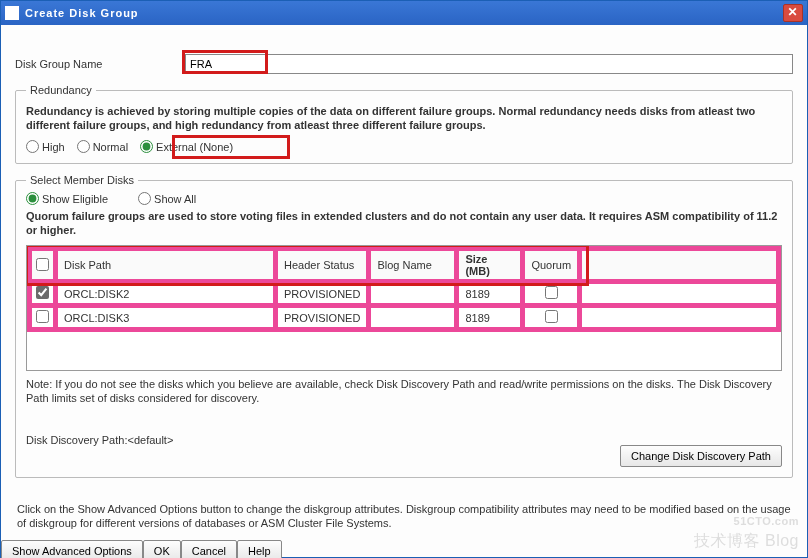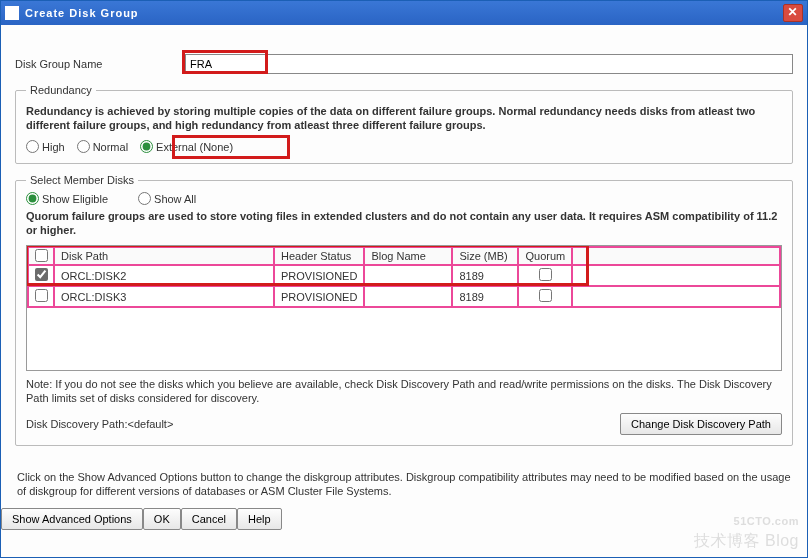--- a/index.html
+++ b/index.html
@@ -16,27 +16,27 @@
   fieldset { border:1px solid #bbb; border-radius:2px; margin: 8px 0 10px 0; padding: 6px 10px 10px 10px; }
   legend { padding: 0 4px; color:#333; }
   .desc { margin: 2px 0 8px 0; line-height: 14px; font-weight: bold; }
   .radio-row { display:flex; align-items:center; gap: 6px; margin-top:4px;}
   .radio-opt { display:flex; align-items:center; gap:3px; margin-right:6px; }
   .radio-opt input { margin:0; accent-color:#2b8f3d; }
   .member-radios { display:flex; align-items:center; gap:24px; margin-bottom:4px;}
   .member-radios .radio-opt input { accent-color:#2b8f3d;}
   .table-wrap { border:1px solid #999; height:126px; background:#fff; position:relative; overflow:hidden; margin-top:6px;}
   table { border-collapse: collapse; width:100%; }
-  th,td { border:2px solid #ec4899; padding:2px 6px; text-align:left; height:18px; background:#fff; font-weight:normal;}
+  th,td { border:5px solid #ec4899; padding:2px 6px; text-align:left; height:18px; background:#fff; font-weight:normal;}
   th { background:#fafafa; }
   th.chkcol, td.chkcol { width:26px; text-align:center; padding:0;}
   .col-path { width:220px;}
   .col-hs { width:88px;}
   .col-dn { width:88px;}
-  .col-size { width:66px;}
+  .col-size { width:66px;font-weight:bold;}
   .col-q { width:54px; text-align:center;}
   .note { margin-top:6px; line-height:14px; }
   .ddp-row { display:flex; align-items:center; margin-top:8px; }
   .btn { background: linear-gradient(#fdfdfd,#e7e7e7); border:1px solid #888; padding:3px 10px; cursor:pointer; border-radius:2px; height:22px; line-height:14px;}
   .bottom-note { padding: 8px 16px 4px 16px; line-height:14px;}
   .bottom-buttons { text-align:center; padding:6px 0 10px 0; display:flex; }
   .watermark { position:absolute; right:8px; bottom:6px; color:#c9c9c9; font-size:22px; font-weight:bold; opacity:0.6; text-align:right; line-height:20px; letter-spacing:.5px;}
   .watermark .sub { font-size:16px; display:block; font-weight:normal;}
   input[type=checkbox]{ accent-color:#6b6b6b; margin:0;}
 </style>
@@ -124,21 +124,21 @@
             <td></td>
           </tr>
         </tbody>
           </table>
         <div class="hl-red-box" style="left:-2px; top:-2px; width:564px; height:42px;"></div>
       </div>
 
       <div class="note">Note: If you do not see the disks which you believe are available, check Disk Discovery Path and read/write permissions on the disks. The Disk Discovery Path limits set of disks considered for discovery.</div>
       <div class="ddp-row">
         <span>Disk Discovery Path:&lt;default&gt;</span>
-        <button class="btn" style="margin-left:auto;">Change Disk Discovery Path</button>
+        <button class="btn" style="margin-left:auto;margin-top:32px;">Change Disk Discovery Path</button>
       </div>
     </fieldset>
   </div>
 
   <div class="bottom-note">Click on the Show Advanced Options button to change the diskgroup attributes. Diskgroup compatibility attributes may need to be modified based on the usage of diskgroup for different versions of databases or ASM Cluster File Systems.</div>
   <div class="bottom-buttons">
     <button class="btn">Show Advanced Options</button>
     <button class="btn">OK</button>
     <button class="btn">Cancel</button>
     <button class="btn">Help</button>

